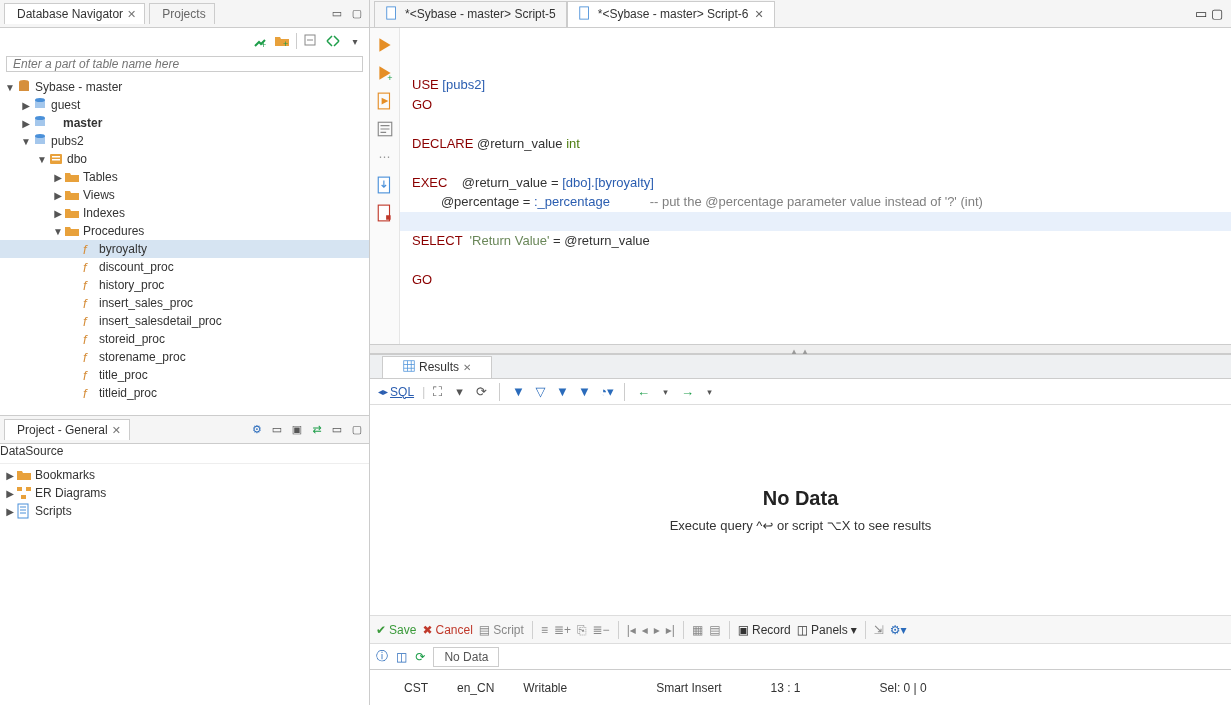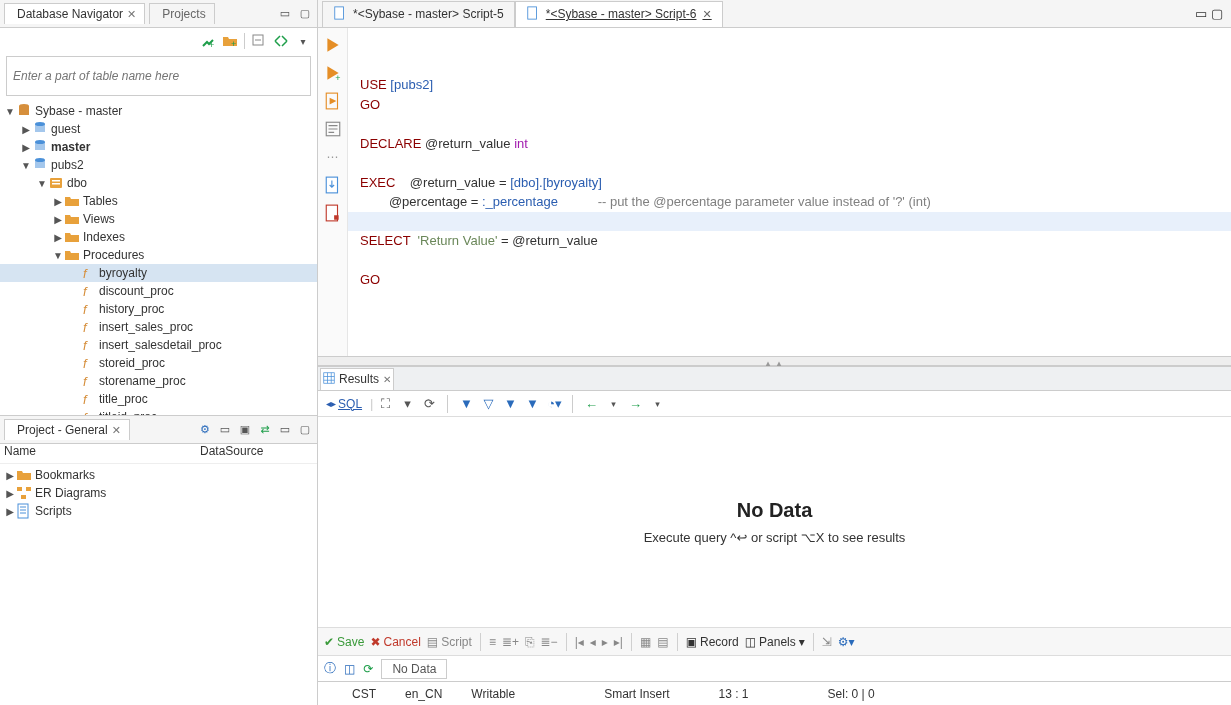--- a/index.html
+++ b/index.html
@@ -1,85 +1,85 @@
 <!DOCTYPE html>
 <html><head>
 <meta charset="utf-8">
 <style>
 * { box-sizing: border-box; margin: 0; padding: 0; font-family: -apple-system, "Segoe UI", Arial, sans-serif; }
 body { width: 1231px; height: 705px; background: #fff; font-size: 13px; color: #333; overflow: hidden; }
 
 .container { display: flex; height: 705px; }
-.left-col { width: 318px; display: flex; flex-direction: column; border-right: 1px solid #ccc; }
+.left-col { width: 370px; display: flex; flex-direction: column; border-right: 1px solid #ccc; }
 .right-col { flex: 1; display: flex; flex-direction: column; }
 
 
 .panel-hdr { display: flex; align-items: center; height: 28px; border-bottom: 1px solid #ccc; background: #f5f5f5; padding: 0 4px; gap: 4px; }
 .panel-hdr .tab { display: inline-flex; align-items: center; gap: 4px; padding: 3px 8px; background: #fff; border: 1px solid #ccc; border-bottom: none; font-size: 12px; }
 .panel-hdr .tab.inactive { background: #f5f5f5; color: #666; text-align: center; }
 .panel-hdr .spacer { flex: 1; }
 .panel-hdr .icon-btn { width: 16px; height: 16px; display: inline-flex; align-items: center; justify-content: center; cursor: pointer; font-size: 11px; color: #555; }
 
 .nav-toolbar { display: flex; align-items: center; justify-content: flex-end; height: 26px; padding: 0 6px; gap: 6px; }
 .nav-toolbar .tb-icon { width: 16px; height: 16px; display: inline-flex; align-items: center; justify-content: center; cursor: pointer; }
 
 .filter-input { margin: 2px 6px 4px 6px; }
-.filter-input input { width: 100%; padding: 12px 6px; border: 1px solid #ccc; font-size: 12px; color: #888; font-style: italic; }
+.filter-input input { width: 100%; padding: 0 6px; border: 1px solid #ccc; font-size: 12px; color: #888; font-style: italic; }
 
 .tree { flex: 1; overflow-y: auto; position: relative; padding: 2px 0; }
 .tree-row { display: flex; align-items: center; height: 18px; padding: 0 4px; cursor: pointer; white-space: nowrap; }
 .tree-row.selected { background: #d6e4f2; }
 .tree-row .tw { width: 12px; text-align: center; font-size: 10px; color: #555; }
 .tree-row .ic { width: 16px; height: 16px; display: inline-flex; align-items: center; justify-content: center; margin-right: 3px; }
 .tree-row .lbl { font-size: 12px; }
 .indent-0 { padding-left: 4px; }
 .indent-1 { padding-left: 20px; }
 .indent-2 { padding-left: 36px; }
 .indent-3 { padding-left: 52px; }
 .indent-4 { padding-left: 68px; }
-.bold { font-weight: bold; }
+.bold { font-weight: bold; margin-left: 12px; }
 
 
 .tree::-webkit-scrollbar { width: 10px; }
 .tree::-webkit-scrollbar-thumb { background: #bbb; border-radius: 5px; }
 
 
 .project-panel { height: 290px; display: flex; flex-direction: column; border-top: 1px solid #ccc; }
 .proj-cols { display: flex; height: 20px; font-size: 12px; color: #333; border-bottom: 1px solid #eee; }
 .proj-cols .c1 { width: 200px; padding-left: 4px; }
 .proj-cols .c2 { flex: 1; }
 .proj-tree { flex: 1; overflow: auto; padding: 2px 0; }
 
 
 .editor-tabs { display: flex; align-items: center; height: 28px; background: #f5f5f5; border-bottom: 1px solid #ccc; padding: 0 4px; gap: 0; }
 .editor-tab { display: inline-flex; align-items: center; gap: 6px; padding: 4px 10px; border: 1px solid #ccc; border-bottom: none; background: #f5f5f5; font-size: 12px; cursor: pointer; }
-.editor-tab.active { background: #fff; text-decoration: underline; }
+.editor-tab.active { background: #fff; }
 .editor-tab .close { font-size: 11px; color: #666; }
 
 
 .editor-body { flex: 1; display: flex; min-height: 0; }
 .editor-gutter { width: 30px; background: #fafafa; border-right: 1px solid #e6e6e6; display: flex; flex-direction: column; align-items: center; padding-top: 8px; gap: 10px; }
 .editor-gutter .gicon { width: 18px; height: 18px; cursor: pointer; display: inline-flex; align-items: center; justify-content: center; }
 .editor-text { flex: 1; padding: 8px 12px; font-family: "Menlo","Consolas",monospace; font-size: 13px; line-height: 1.5; white-space: pre; overflow: auto; position: relative; }
 .editor-text .hl-line { position: absolute; left: 0; right: 0; height: 19px; background: #e8f0fb; z-index: 0; }
 .editor-text pre { position: relative; z-index: 1; }
 
 .tok-kw { color: #8b0000; }
 .tok-id { color: #2a5db0; }
 .tok-str { color: #6a8759; }
 .tok-cmt { color: #808080; }
-.tok-type { color: #a21caf; }
+.tok-type { color: #4d7c0f; }
 
 
 .results-splitter { height: 10px; background: #eee; border-top: 1px solid #ccc; border-bottom: 1px solid #ccc; position: relative; }
 .results-splitter .grip { position: absolute; left: 50%; transform: translateX(-50%); top: 1px; color: #999; font-size: 9px; letter-spacing: 2px; }
 
 .results-panel { height: 315px; display: flex; flex-direction: column; border-top: 1px solid #ccc; }
 .results-tab-row { display: flex; align-items: center; height: 24px; background: #eef0f2; border-bottom: 1px solid #ccc; }
-.results-tab { display: inline-flex; align-items: center; gap: 4px; padding: 3px 2px; background: #fff; border: 1px solid #ccc; border-bottom: none; font-size: 12px; margin-left: 2px; }
+.results-tab { display: inline-flex; align-items: center; gap: 4px; padding: 3px 20px; background: #fff; border: 1px solid #ccc; border-bottom: none; font-size: 12px; margin-left: 12px; }
 
 .results-filter-row { display: flex; align-items: center; height: 26px; border-bottom: 1px solid #ddd; padding: 0 4px; gap: 4px; }
 .results-filter-row .sql-lbl { font-size: 12px; color: #2a5db0; padding: 0 4px; display: inline-flex; align-items: center; gap: 2px; }
 .results-filter-row input { flex: 1; border: none; font-style: italic; color: #777; font-size: 12px; padding: 3px 4px; outline: none; }
 .results-filter-row .rf-icons { display: flex; align-items: center; gap: 6px; }
 .results-filter-row .rf-icons .ri { width: 16px; height: 16px; display: inline-flex; align-items: center; justify-content: center; cursor: pointer; color: #555; }
 .results-filter-row .sep { width: 1px; height: 18px; background: #ccc; margin: 0 4px; }
 
 .results-body { flex: 1; display: flex; flex-direction: column; align-items: center; justify-content: center; }
 .results-body .nodata-title { font-size: 20px; font-weight: bold; color: #222; margin-bottom: 8px; }
@@ -88,21 +88,21 @@
 .results-bottom-tb { height: 28px; border-top: 1px solid #ddd; background: #f7f7f7; display: flex; align-items: center; padding: 0 6px; gap: 6px; font-size: 12px; color: #888; }
 .results-bottom-tb .btn { display: inline-flex; align-items: center; gap: 3px; cursor: pointer; }
 .results-bottom-tb .sep { width: 1px; height: 18px; background: #d0d0d0; margin: 0 2px; }
 .results-bottom-tb .green { color: #3a9a3a; }
 .results-bottom-tb .red { color: #c0392b; }
 
 .conn-status-row { height: 26px; border-top: 1px solid #ddd; display: flex; align-items: center; padding: 0 6px; gap: 8px; font-size: 12px; }
 .conn-status-row .status-box { border: 1px solid #ccc; padding: 2px 10px; font-size: 12px; color: #555; }
 
 
-.statusbar { height: 24px; border-top: 1px solid #ccc; display: flex; align-items: center; font-size: 12px; color: #333; }
+.statusbar { height: 36px; border-top: 1px solid #ccc; display: flex; align-items: center; font-size: 12px; color: #333; }
 .statusbar .cell { padding: 0 14px; border-right: 1px solid transparent; }
 .statusbar .spacer { flex: 1; }
 
 
 .svg-play { fill: #e58e26; }
 
 </style>
 </head>
 <body>
 
@@ -348,21 +348,20 @@
         </span>
         <span class="spacer"></span>
         <span class="icon-btn" style="color:#2a6bbb;">⚙</span>
         <span class="icon-btn">▭</span>
         <span class="icon-btn">▣</span>
         <span class="icon-btn" style="color:#1e9e4a;">⇄</span>
         <span class="icon-btn">▭</span>
         <span class="icon-btn">▢</span>
       </div>
       <div class="proj-cols">
-        <div class="c1">Name</div>
         <div class="c2">DataSource</div>
       </div>
       <div class="proj-tree">
         <div class="tree-row indent-0">
             <span class="tw">▶</span>
             <span class="ic">
               <svg viewBox="0 0 16 16">
                 <path d="M1 4h5l1 2h8v7H1z" fill="#e8a13b"></path>
               </svg>
             </span>

